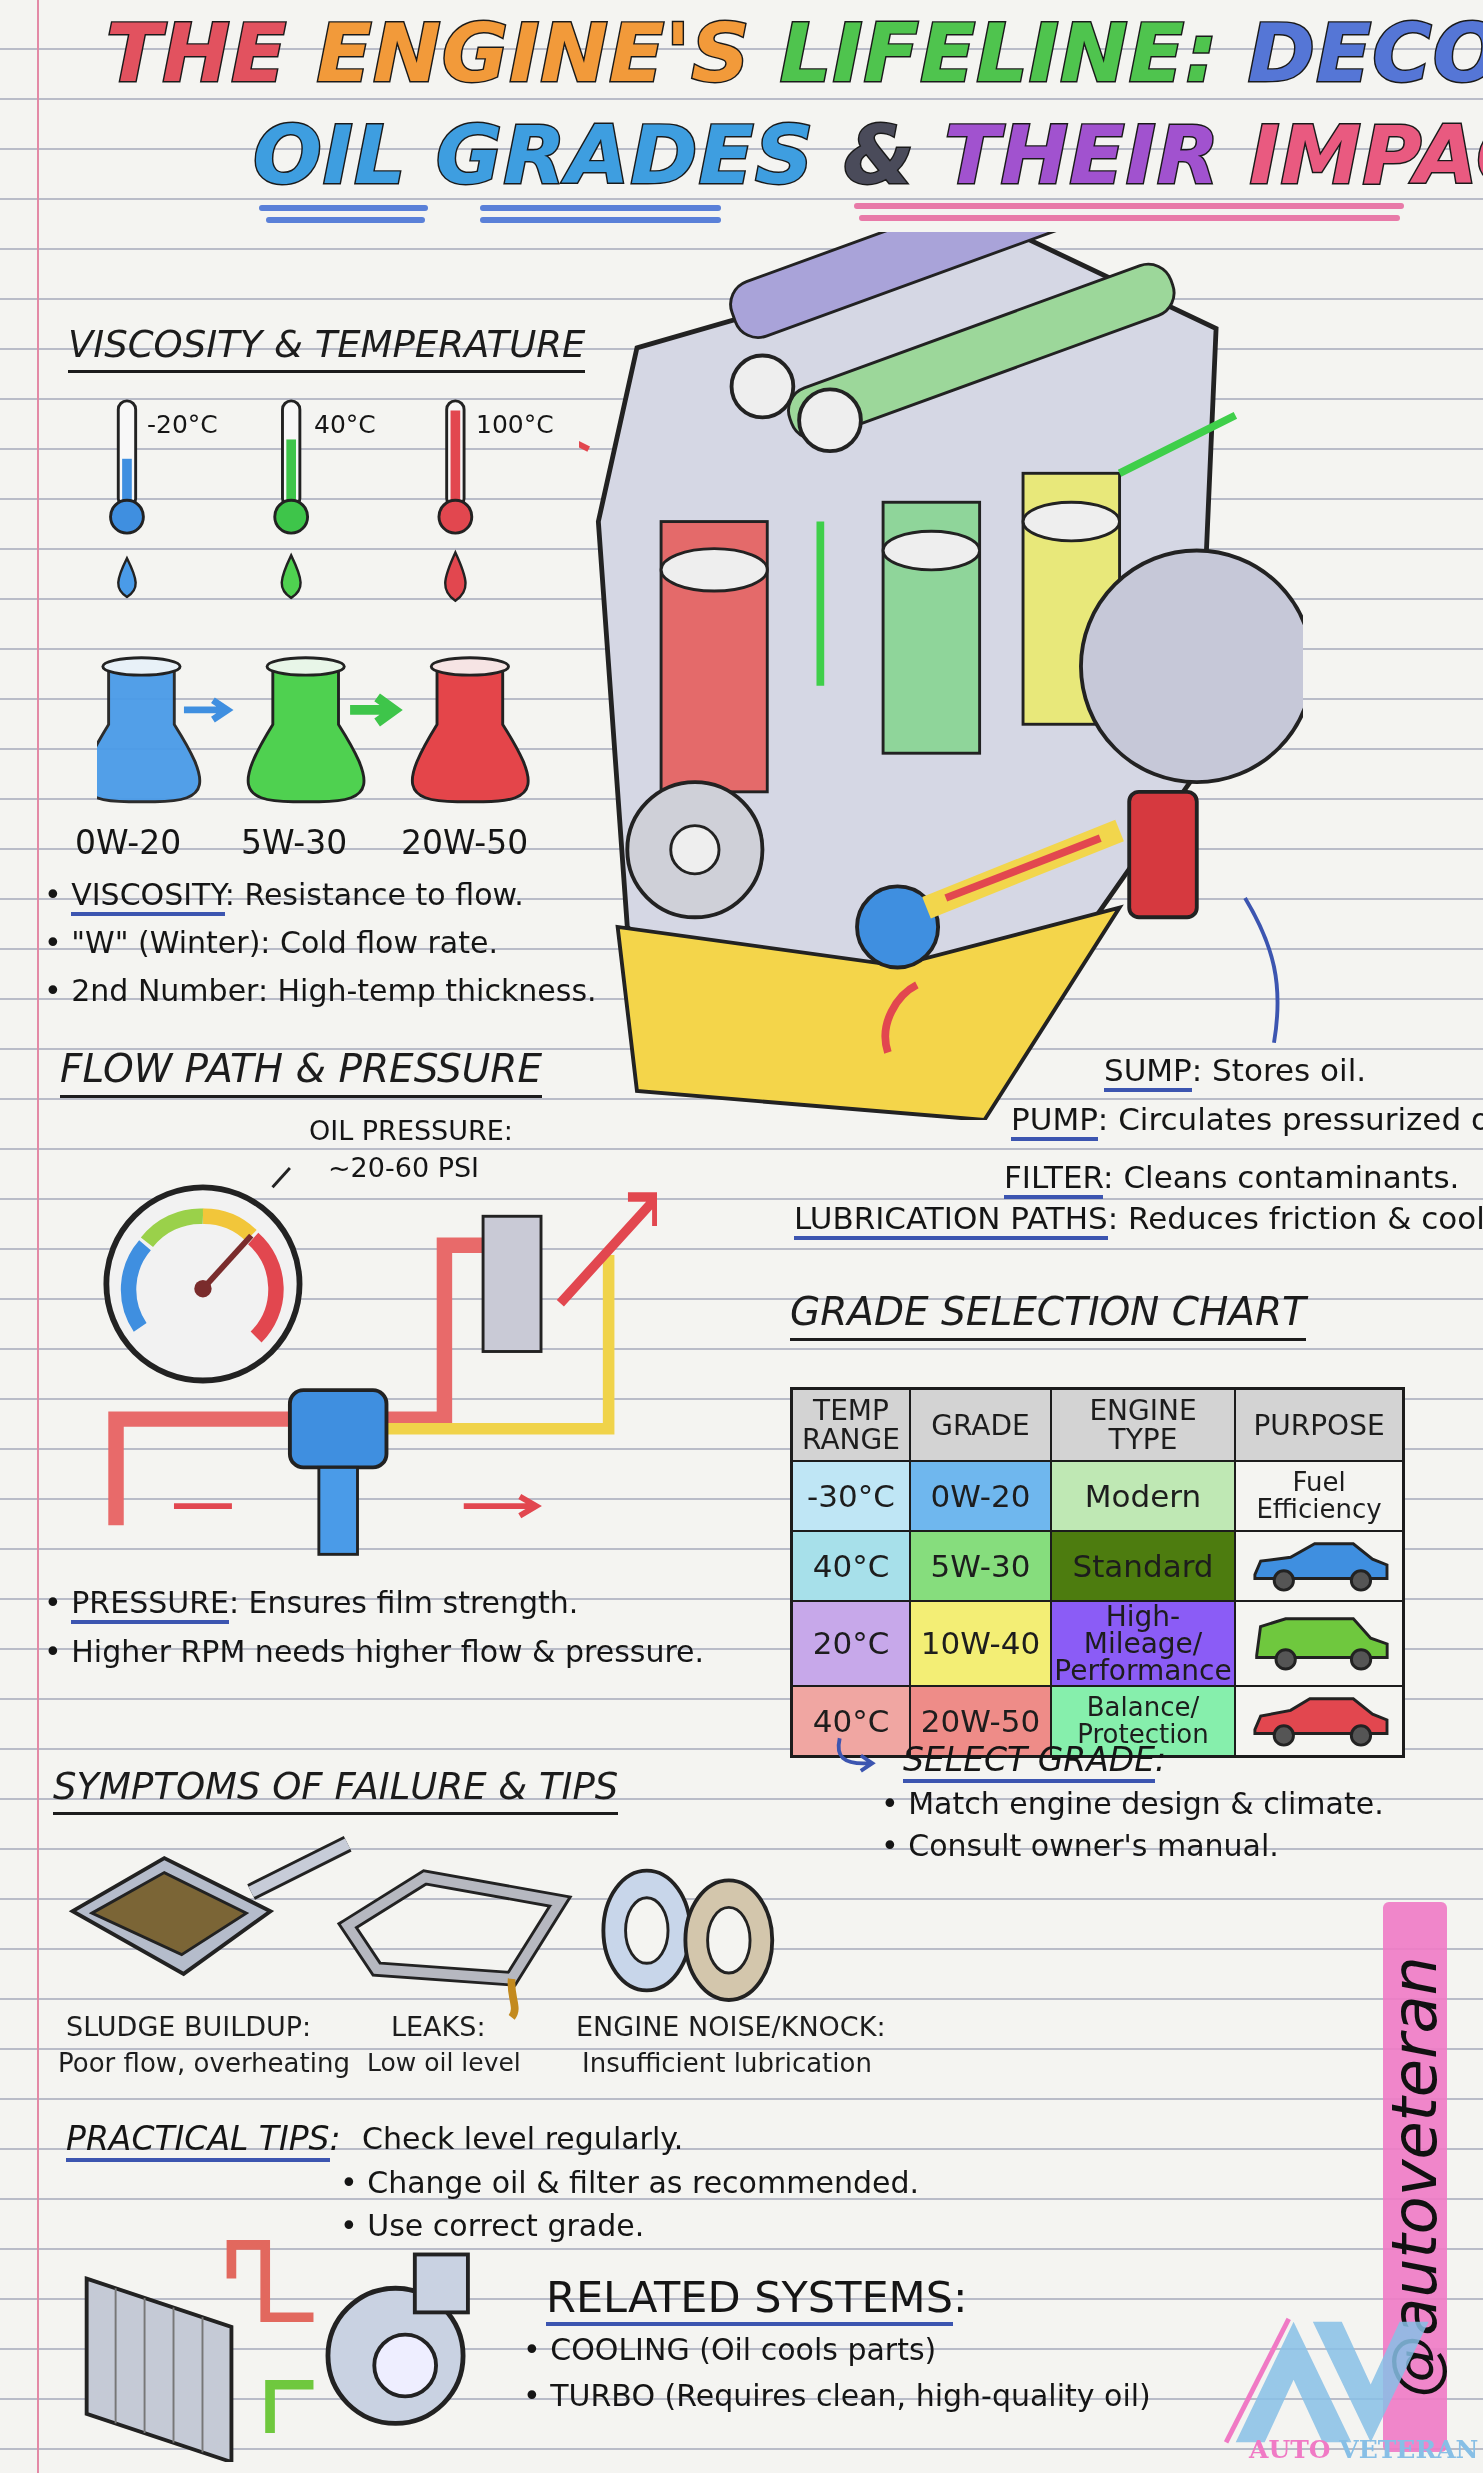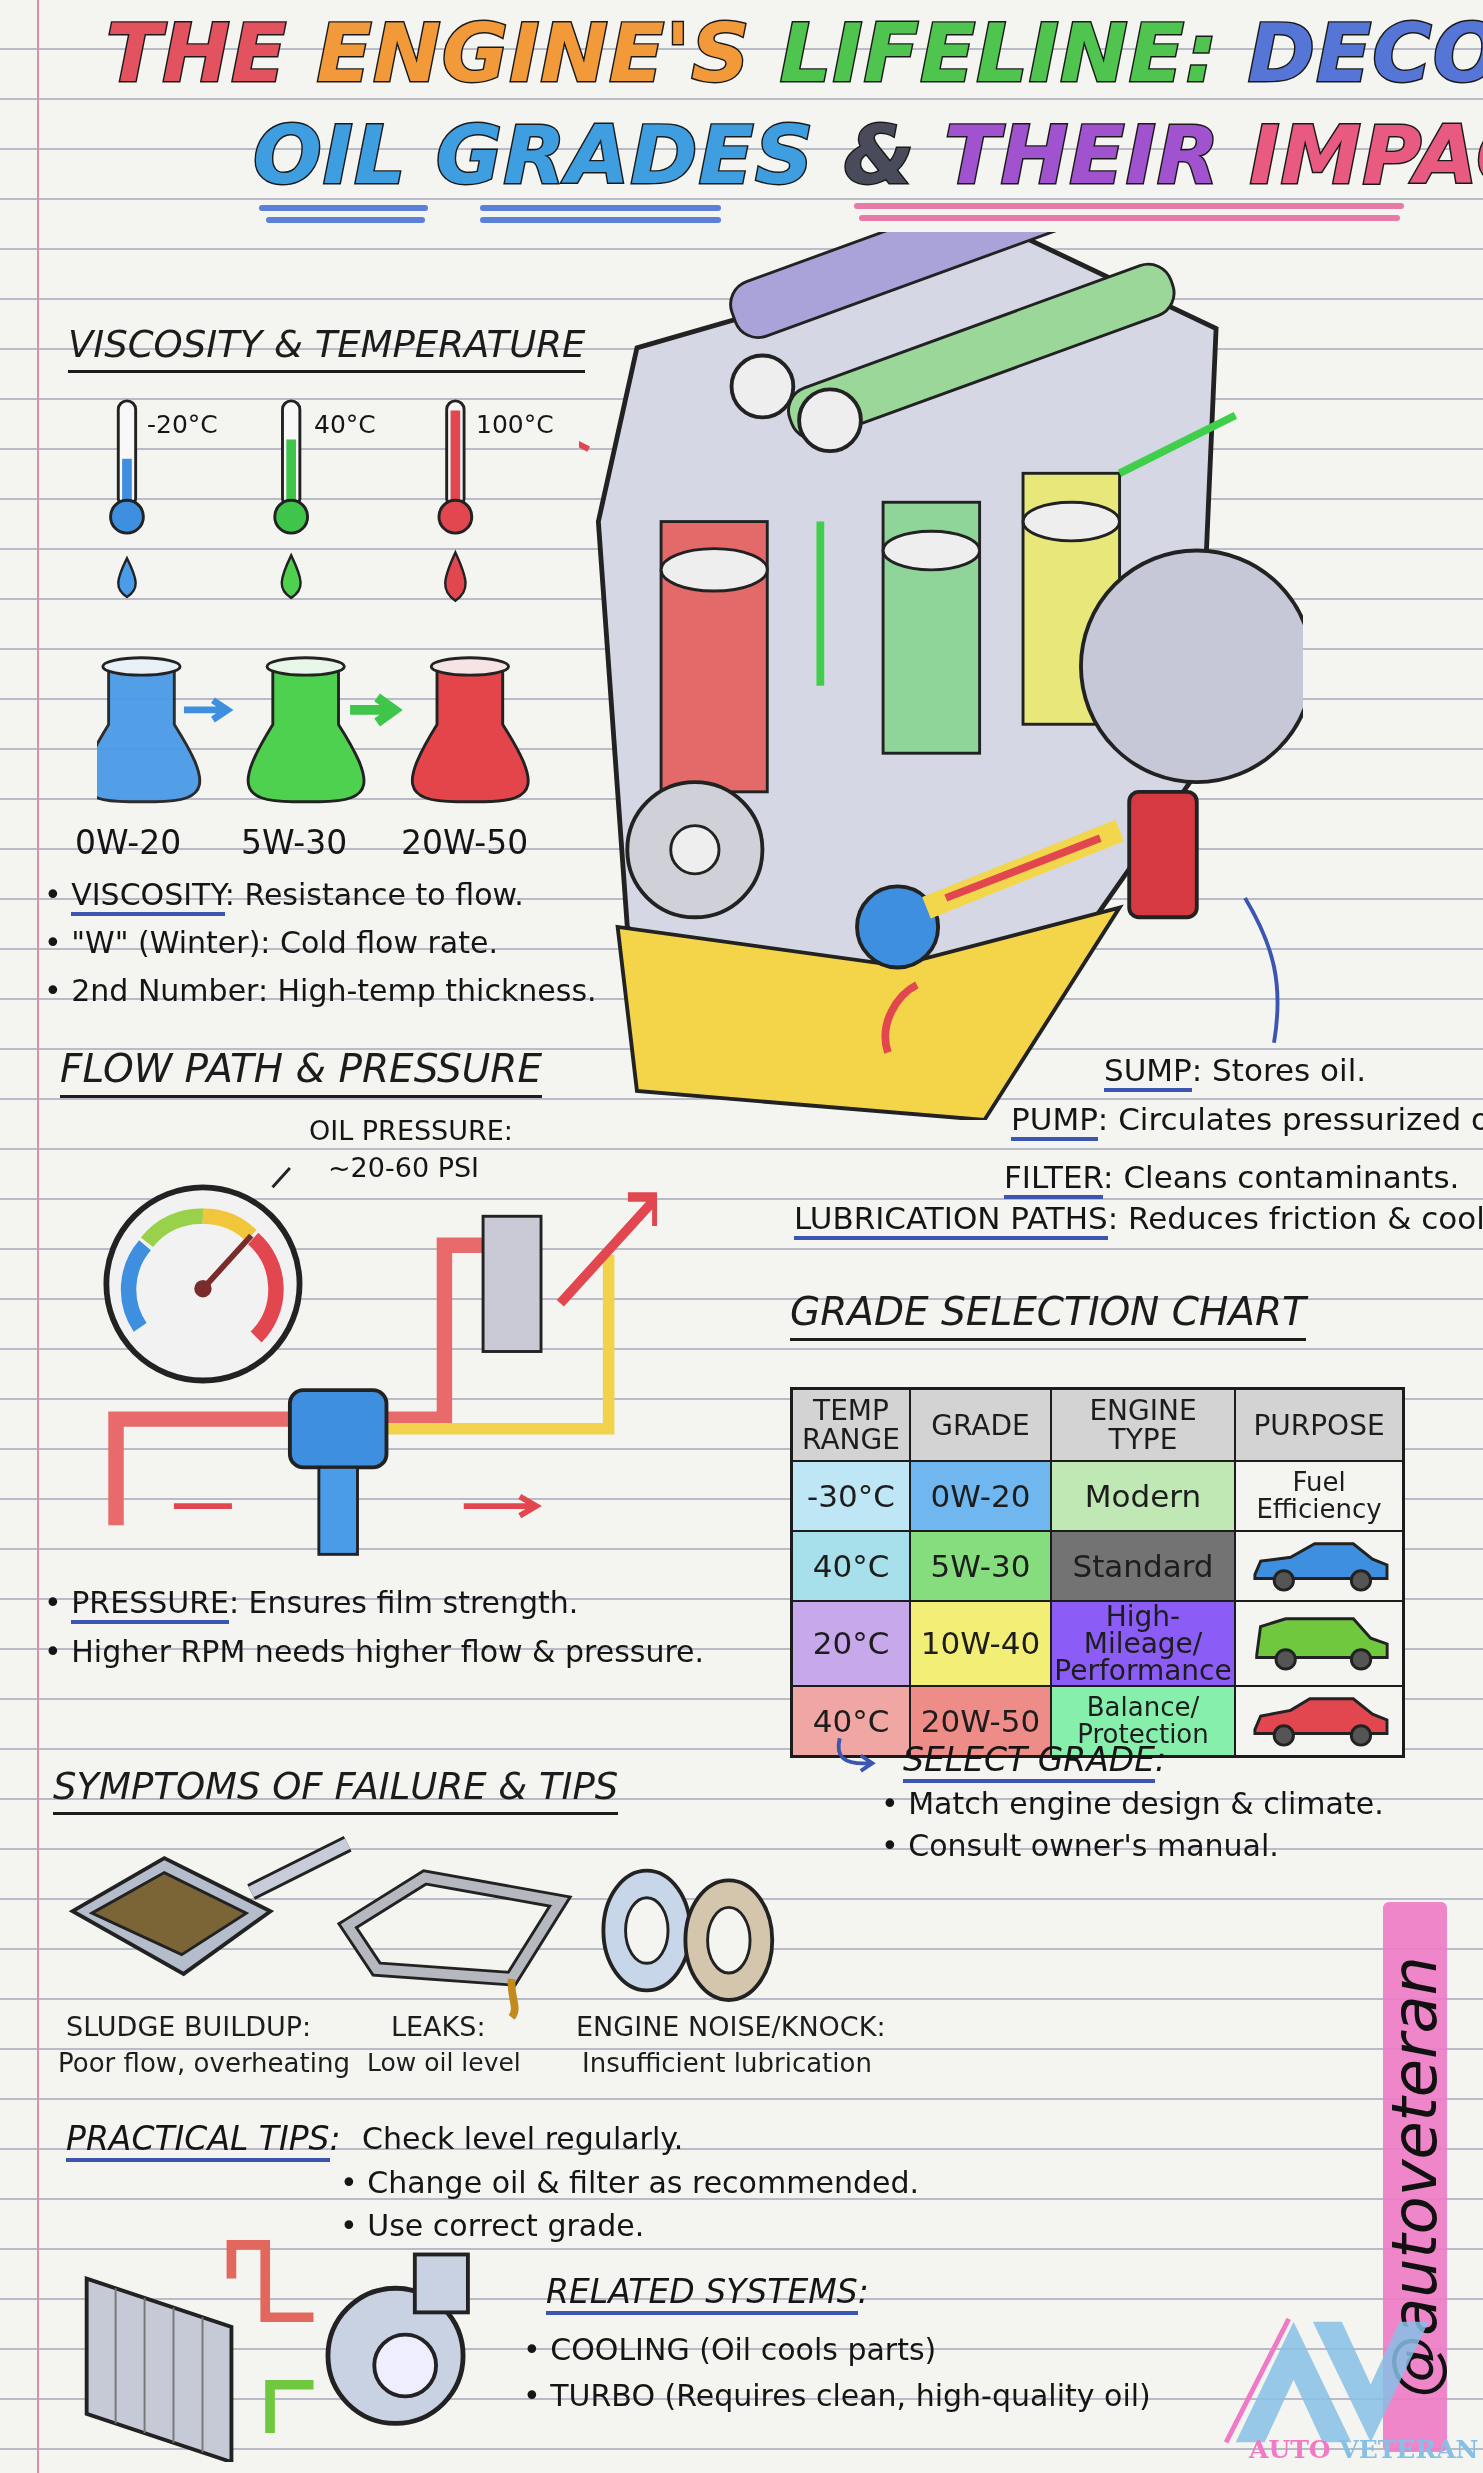--- a/index.html
+++ b/index.html
@@ -171,21 +171,21 @@
   </tr>
   <tr>
     <td style="background:#bfe6f5">-30°C</td>
     <td style="background:#6fb7ee">0W-20</td>
     <td style="background:#bfe8b4">Modern</td>
     <td style="background:#f4f4f1;font-size:26px">Fuel Efficiency</td>
   </tr>
   <tr>
     <td style="background:#a7e0ea">40°C</td>
     <td style="background:#86dd7d">5W-30</td>
-    <td style="background:#737373">Standard</td>
+    <td style="background:#4d7c0f">Standard</td>
     <td style="background:#f4f4f1">
       <svg width="145" height="54" viewBox="0 0 150 56">
             <path d="M8 38 L14 24 L45 20 L70 6 L110 6 L130 22 L145 28 L145 42 L8 42Z" fill="#3f8fe0" stroke="#222" stroke-width="3"></path>
             <circle cx="38" cy="44" r="10" fill="#555" stroke="#222" stroke-width="3"></circle>
             <circle cx="118" cy="44" r="10" fill="#555" stroke="#222" stroke-width="3"></circle>
           </svg>
     </td>
   </tr>
   <tr>
     <td style="background:#c7a8ea">20°C</td>
@@ -262,21 +262,21 @@
       <line x1="130" y1="80" x2="130" y2="220" stroke="#777" stroke-width="2"></line>
     </g>
   <path d="M160 40 L160 5 L195 5 L195 80 L245 80" stroke="#e2685e" stroke-width="10" fill="none"></path>
   <path d="M200 200 L200 150 L245 150" stroke="#6fc83e" stroke-width="10" fill="none"></path>
   <g>
       <circle cx="330" cy="120" r="70" fill="#c9d2e2" stroke="#222" stroke-width="5"></circle>
       <circle cx="340" cy="130" r="32" fill="#eef" stroke="#222" stroke-width="4"></circle>
       <rect x="350" y="15" width="55" height="60" fill="#c9d2e2" stroke="#222" stroke-width="4"></rect>
     </g>
 </svg>
-<div class="txt sans" style="left:546px;top:2272px;font-size:33px;font-style:italic;"><span class="ul">RELATED SYSTEMS</span><span>:</span></div>
+<div class="txt sans" style="left:546px;top:2272px;font-size:43px;"><span class="ul">RELATED SYSTEMS</span><span>:</span></div>
 <div class="txt sans bullet" style="left:523px;top:2332px;font-size:30px;">COOLING (Oil cools parts)</div>
 <div class="txt sans bullet" style="left:523px;top:2378px;font-size:30px;text-align:center;">TURBO (Requires clean, high-quality oil)</div>
 
 <div class="watermark"></div>
 <div class="wm-text">@autoveteran</div>
 <svg class="abs" style="left:1197px;top:2317px;" width="251" height="135" viewBox="0 0 260 140">
   <polygon points="40,130 100,5 160,130 130,130 100,65 70,130" fill="#87bfe6" opacity="0.85"></polygon>
   <polygon points="120,130 180,5 240,130 210,130 180,65 150,130" fill="#87bfe6" opacity="0.85" transform="translate(0,0) scale(1,-1) translate(0,-135)"></polygon>
   <path d="M30 130 L95 2" stroke="#f07ac5" stroke-width="5"></path>
 </svg>

